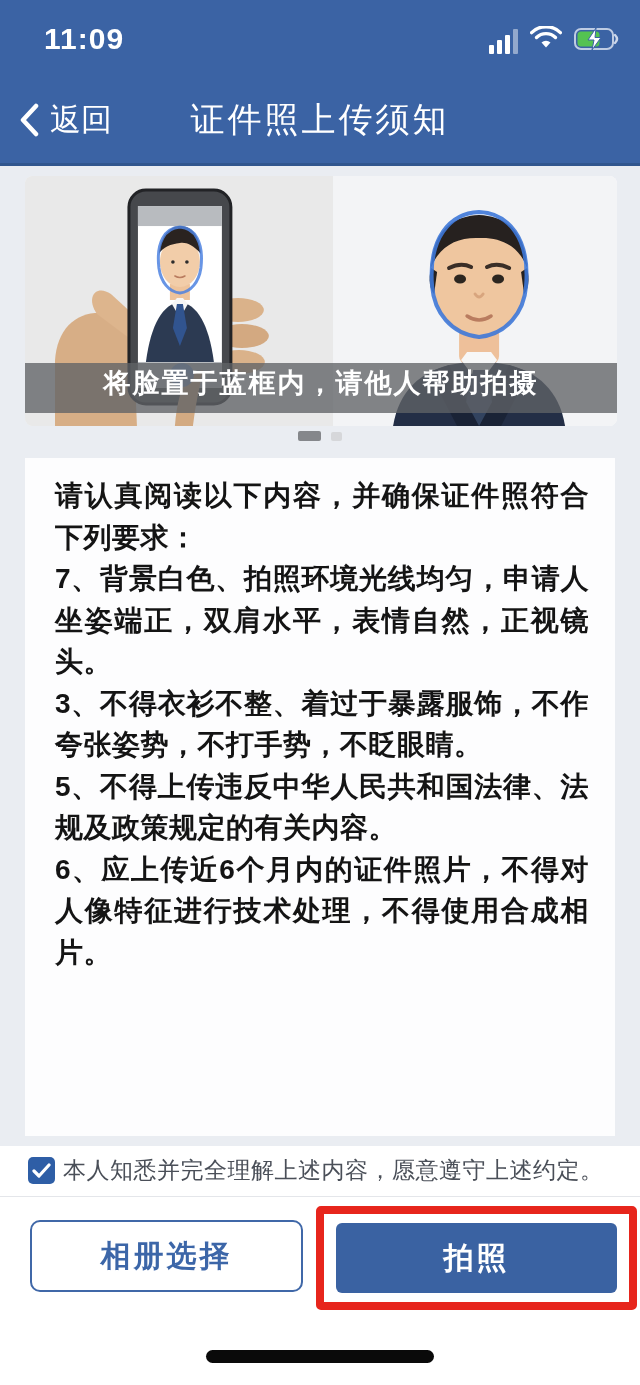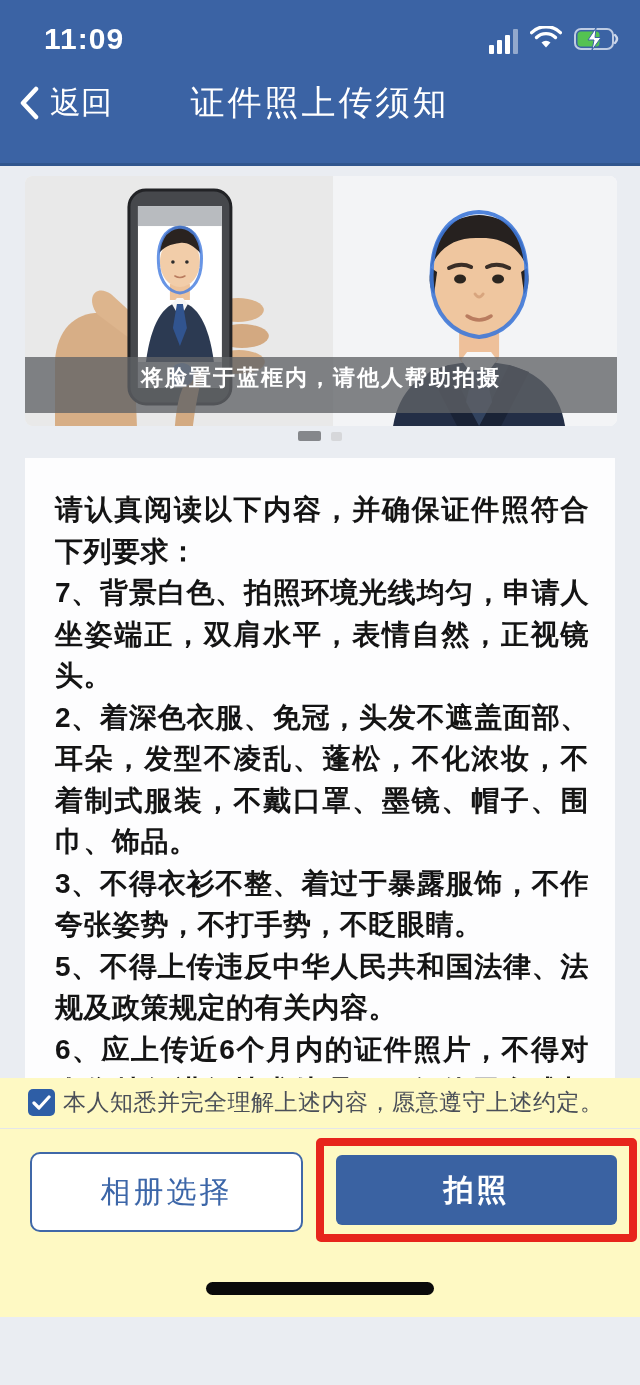--- a/index.html
+++ b/index.html
@@ -18,75 +18,75 @@
     position:absolute; left:44px; top:22px; color:#fff;
     font-size:30px; font-weight:bold; letter-spacing:1px;
   }
   .status-icons{
     position:absolute; right:20px; top:26px; display:flex; align-items:center; gap:12px;
   }
   .sig{ display:flex; align-items:flex-end; gap:3px; height:26px; }
   .sig i{ display:block; width:5px; background:#fff; border-radius:1px; }
   .sig i:nth-child(1){height:9px;} .sig i:nth-child(2){height:14px;}
   .sig i:nth-child(3){height:19px;} .sig i:nth-child(4){height:25px; opacity:.45;}
-  .navrow{ position:absolute; left:0; top:76px; width:640px; height:60px; }
+  .navrow{ position:absolute; left:0; top:93px; width:640px; height:60px; }
   .back{
     position:absolute; left:18px; top:6px; display:flex; align-items:center; gap:10px;
     color:#fff; font-size:31px; cursor:pointer;
   }
   .title{
     position:absolute; left:0; top:4px; width:640px; text-align:center;
     color:#fff; font-size:34px; font-weight:normal; letter-spacing:3px;
   }
   
   .carousel{
     position:absolute; left:25px; top:176px; width:592px; height:250px;
     background:#fff; border-radius:8px; overflow:hidden; display:flex;
   }
   .slide-left{ width:52%; height:100%; background:#e9e9e9; }
   .slide-right{ width:48%; height:100%; background:#f3f4f6; }
   .slide-left svg,.slide-right svg{ display:block; width:100%; height:100%; }
   .caption{
-    position:absolute; left:0; right:0; bottom:13px; height:56px;
-    background:rgba(96,99,103,.78); color:#fff; font-size:22px; font-weight:bold;
+    position:absolute; left:0; right:0; bottom:13px; height:50px;
+    background:rgba(96,99,103,.78); color:#fff; font-size:27px; font-weight:bold;
     letter-spacing:2px; text-align:center; line-height:41px;
   }
   .dots{
     position:absolute; left:0; top:431px; width:640px;
     display:flex; justify-content:center; align-items:center; gap:10px;
   }
   .dot-active{ width:23px; height:10px; background:#85878b; border-radius:2px; }
   .dot{ width:11px; height:9px; background:#d6d7da; border-radius:2px; }
   
   .notice-card{
     position:absolute; left:25px; top:458px; width:590px; height:678px;
-    background:#fdfdfe; padding:31px 26px 0 30px;
+    background:#fdfdfe; padding:17px 26px 0 30px;
   }
   .notice-card p{
     font-size:28px; line-height:41.5px; color:#141414; font-weight:600;
     letter-spacing:.5px; text-align:justify;
   }
   
   .bottom-panel{
-    position:absolute; left:0; top:1078px; width:640px; height:239px; background:#fef9c3;
+    position:absolute; left:0; top:1146px; width:640px; height:239px; background:#ffffff;
   }
   .agree-row{
     position:absolute; left:28px; top:8px; width:590px; display:flex; align-items:flex-start; gap:8px;
   }
   .checkbox{
     flex:0 0 auto; width:27px; height:27px; margin-top:3px; background:#2e5ea6;
     border-radius:5px; display:flex; align-items:center; justify-content:center; cursor:pointer;
   }
   .agree-text{ font-size:23px; color:#4a4f58; letter-spacing:.5px; line-height:33px; }
   .divider{ position:absolute; left:0; top:50px; width:640px; height:1px; background:#e4e6ea; }
   
   .album-btn{
-    position:absolute; left:30px; top:74px; width:273px; height:80px;
+    position:absolute; left:30px; top:74px; width:273px; height:72px;
     background:#fff; border:2px solid #4068a8; border-radius:10px;
-    color:#3c66a8; font-size:30px; font-weight:400; letter-spacing:3px;
+    color:#3c66a8; font-size:30px; font-weight:700; letter-spacing:3px;
     display:flex; align-items:center; justify-content:center; cursor:pointer;
   }
   .capture-annotation{
     position:absolute; left:316px; top:60px; width:321px; height:104px;
     border:8px solid #e7251c; border-radius:5px;
     display:flex; align-items:center; justify-content:center;
   }
   .capture-btn{
     width:281px; height:70px; background:#3a62a2; border-radius:6px;
     color:#fff; font-size:30px; font-weight:600; letter-spacing:3px;
@@ -202,21 +202,20 @@
   </div>
 
   <div class="dots">
     <span class="dot-active"></span>
     <span class="dot"></span>
   </div>
 
   <div class="notice-card">
     <p>请认真阅读以下内容，并确保证件照符合下列要求：</p>
     <p>7、背景白色、拍照环境光线均匀，申请人坐姿端正，双肩水平，表情自然，正视镜头。</p>
-    <p>2、着深色衣服、免冠，头发不遮盖面部、耳朵，发型不凌乱、蓬松，不化浓妆，不着制式服装，不戴口罩、墨镜、帽子、围巾、饰品。</p>
     <p>3、不得衣衫不整、着过于暴露服饰，不作夸张姿势，不打手势，不眨眼睛。</p>
     <p>5、不得上传违反中华人民共和国法律、法规及政策规定的有关内容。</p>
     <p>6、应上传近6个月内的证件照片，不得对人像特征进行技术处理，不得使用合成相片。</p>
   </div>
 
   <div class="bottom-panel">
     <div class="agree-row">
       <span class="checkbox">
         <svg width="19" height="16" viewBox="0 0 19 16">
           <path d="M2 8 L7 13 L17 2" stroke="#fff" stroke-width="3.2" fill="none" stroke-linecap="round" stroke-linejoin="round"></path>

